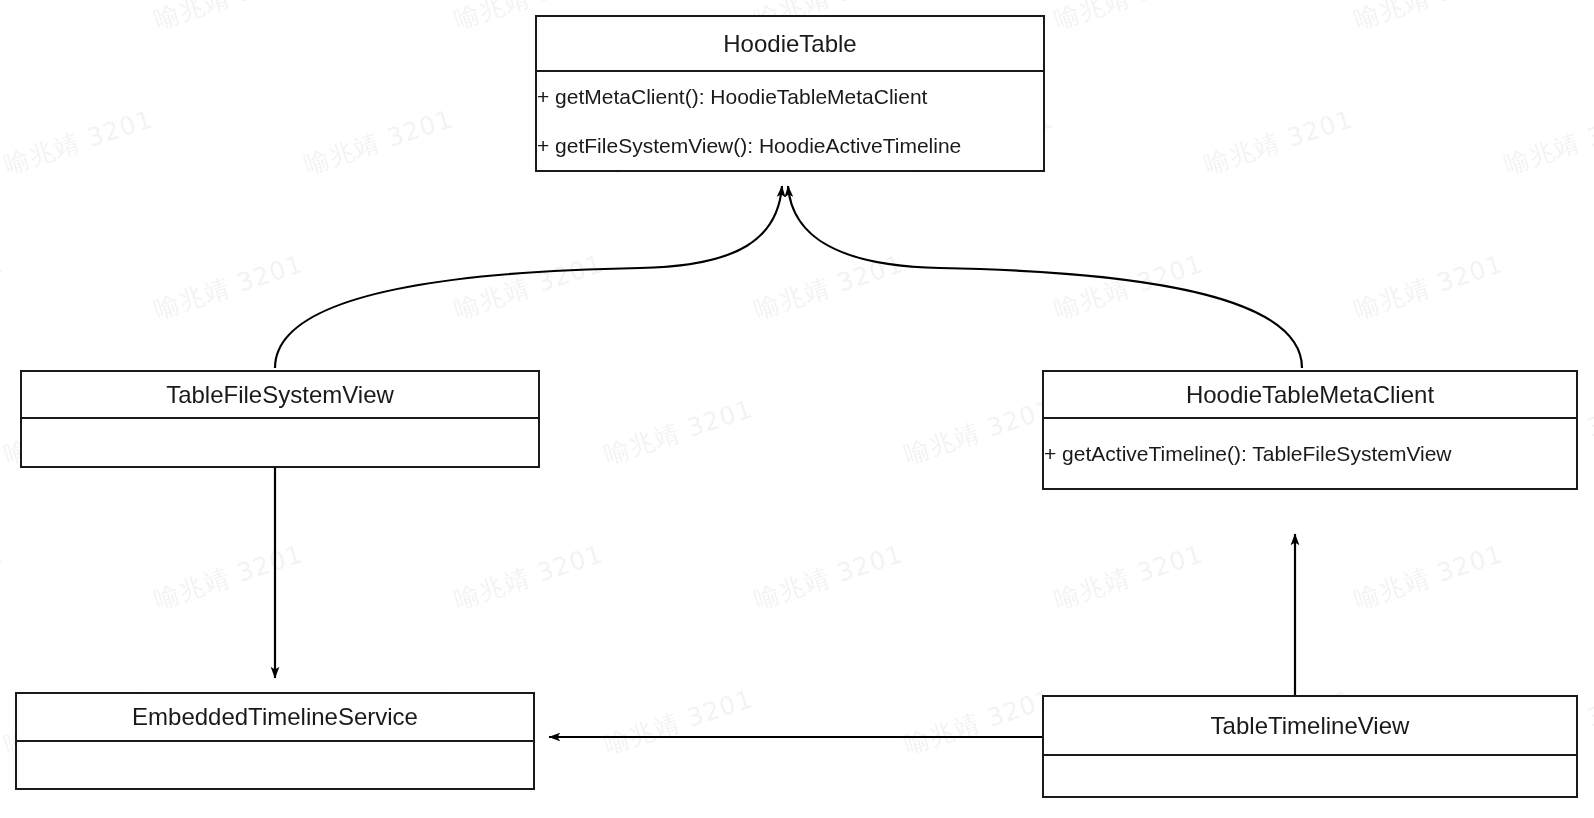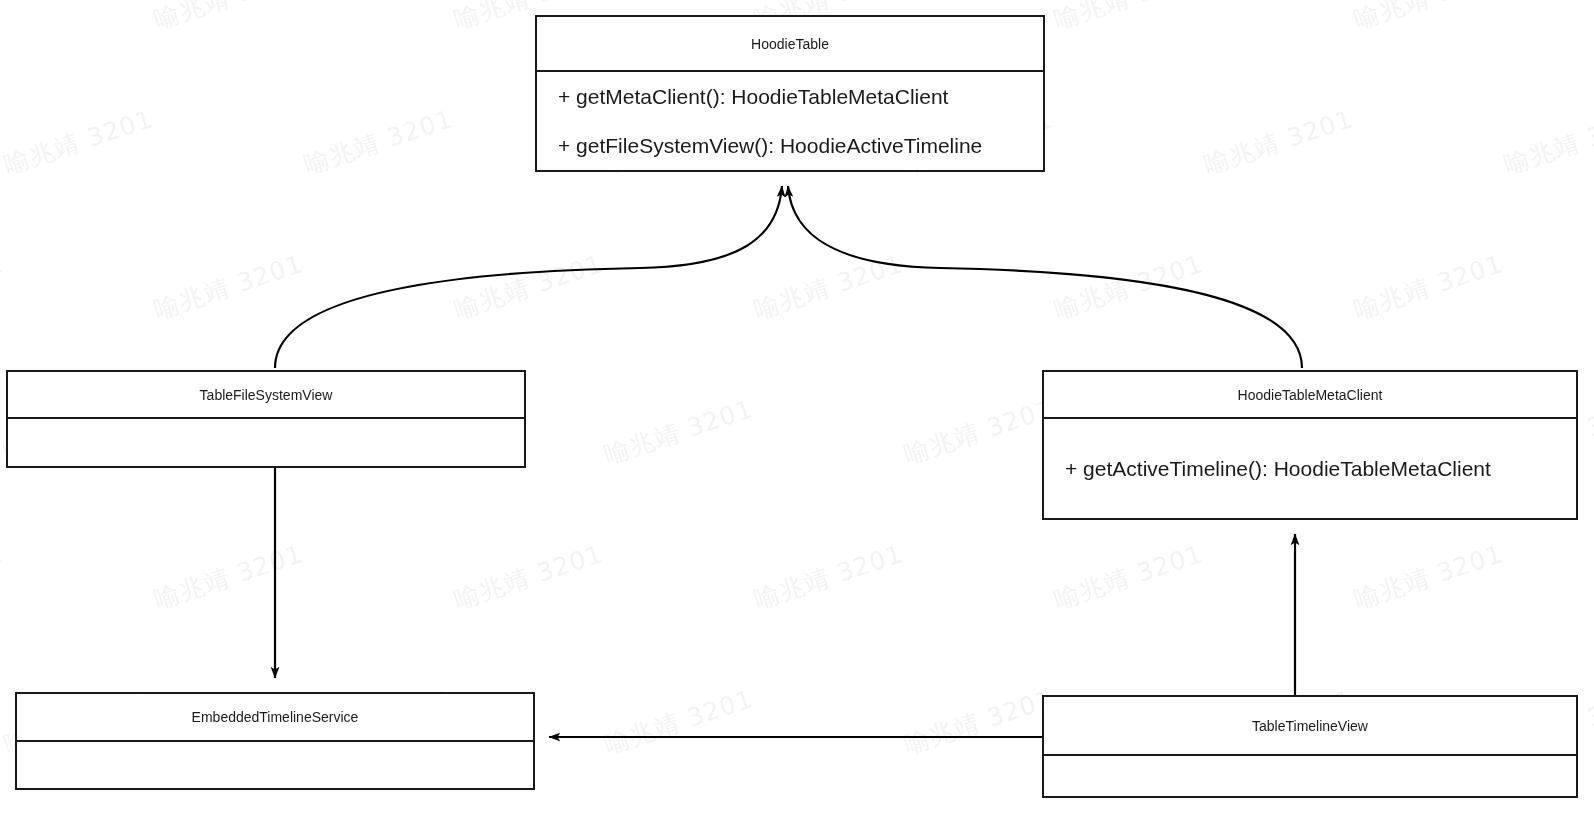--- a/index.html
+++ b/index.html
@@ -51,36 +51,36 @@
     background: #ffffff;
     border: 2px solid #1a1a1a;
     display: flex;
     flex-direction: column;
   }
   .uml-title {
     box-sizing: border-box;
     display: flex;
     align-items: center;
     justify-content: center;
-    font-size: 14px;
+    font-size: 24px;
     color: #1a1a1a;
     border-bottom: 2px solid #1a1a1a;
     white-space: nowrap;
   }
   .uml-body {
     box-sizing: border-box;
     flex: 1;
     display: flex;
     flex-direction: column;
     justify-content: center;
   }
   .uml-member {
     font-size: 21px;
     color: #1a1a1a;
-    padding: 0 21px;
+    padding: 0 0;
     line-height: 1.1;
     white-space: nowrap;
     display: flex;
     align-items: center;
     flex: 1;
   }
   .uml-body.empty { min-height: 10px; }
 </style>
 </head>
 <body>
@@ -145,29 +145,29 @@
   </svg>
 
   <div class="umlbox" style="left:535px; top:15px; width:510px; height:157px;">
     <div class="uml-title" style="height:55px;">HoodieTable</div>
     <div class="uml-body">
       <div class="uml-member">+ getMetaClient(): HoodieTableMetaClient</div>
       <div class="uml-member">+ getFileSystemView(): HoodieActiveTimeline</div>
     </div>
   </div>
 
-  <div class="umlbox" style="left:6px; top:370px; width:520px; height:98px;">
+  <div class="umlbox" style="left:20px; top:370px; width:520px; height:98px;">
     <div class="uml-title" style="height:47px;">TableFileSystemView</div>
     <div class="uml-body empty"></div>
   </div>
 
-  <div class="umlbox" style="left:1042px; top:370px; width:536px; height:150px;">
+  <div class="umlbox" style="left:1042px; top:370px; width:536px; height:120px;">
     <div class="uml-title" style="height:47px;">HoodieTableMetaClient</div>
     <div class="uml-body">
-      <div class="uml-member">+ getActiveTimeline(): HoodieTableMetaClient</div>
+      <div class="uml-member">+ getActiveTimeline(): TableFileSystemView</div>
     </div>
   </div>
 
   <div class="umlbox" style="left:15px; top:692px; width:520px; height:98px;">
     <div class="uml-title" style="height:48px;">EmbeddedTimelineService</div>
     <div class="uml-body empty"></div>
   </div>
 
   <div class="umlbox" style="left:1042px; top:695px; width:536px; height:103px;">
     <div class="uml-title" style="height:59px;">TableTimelineView</div>

